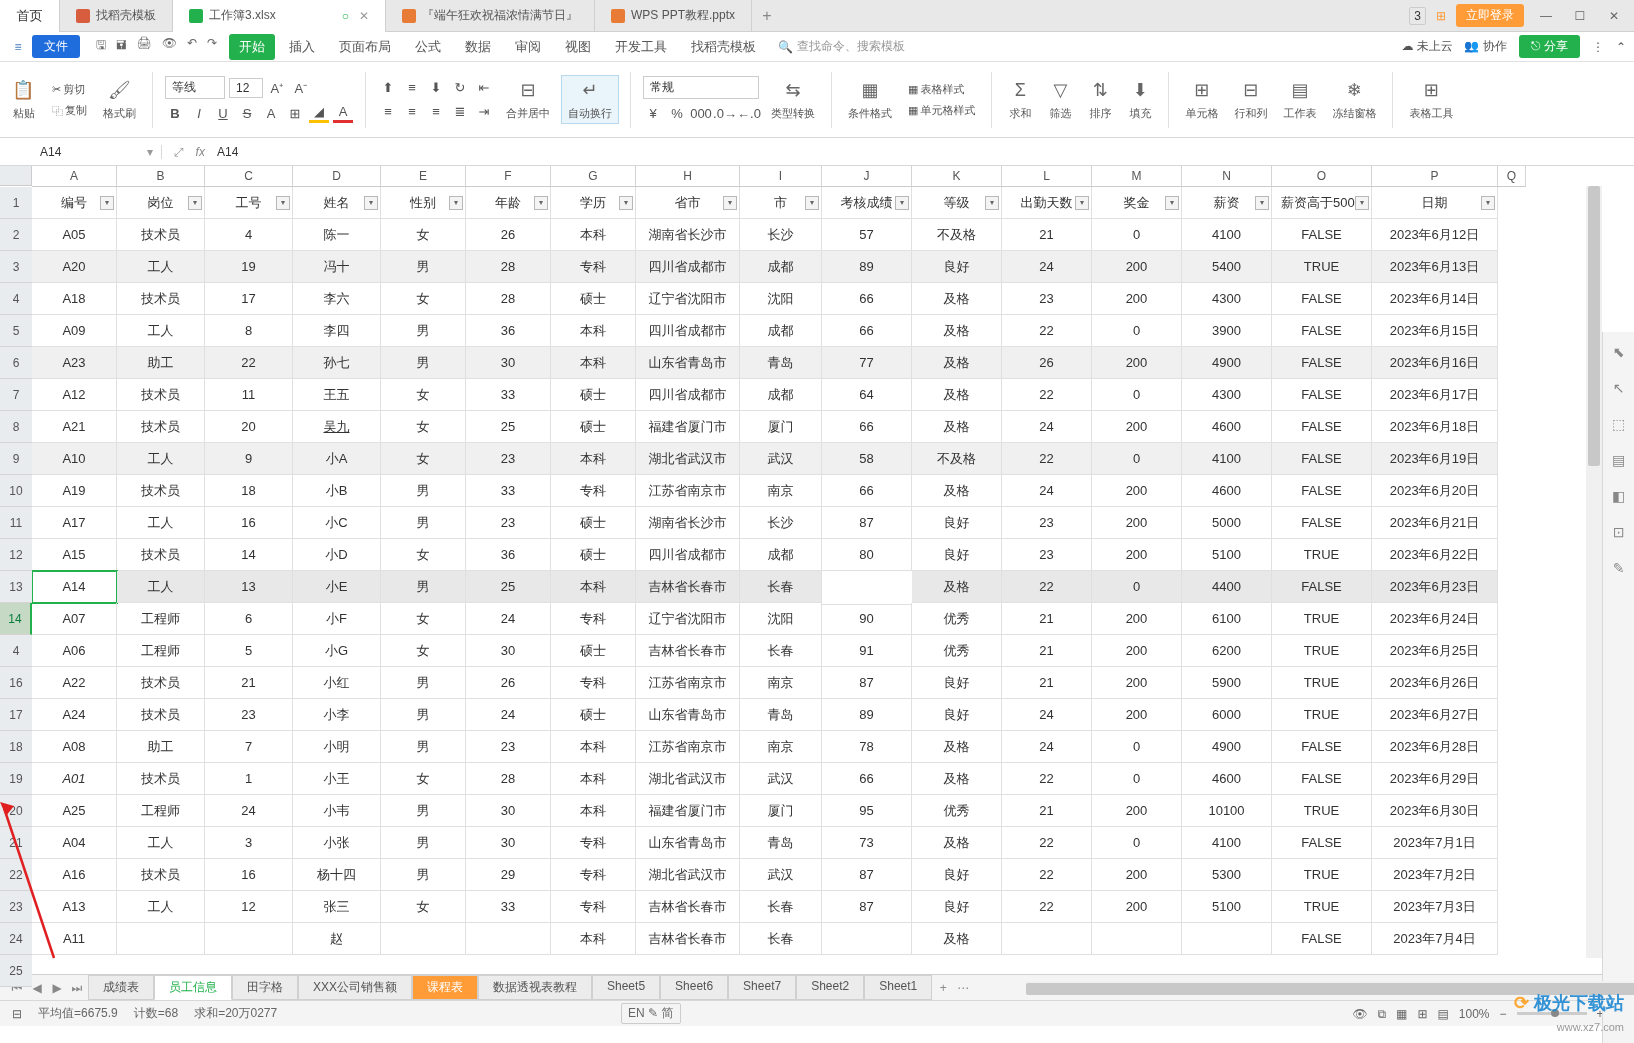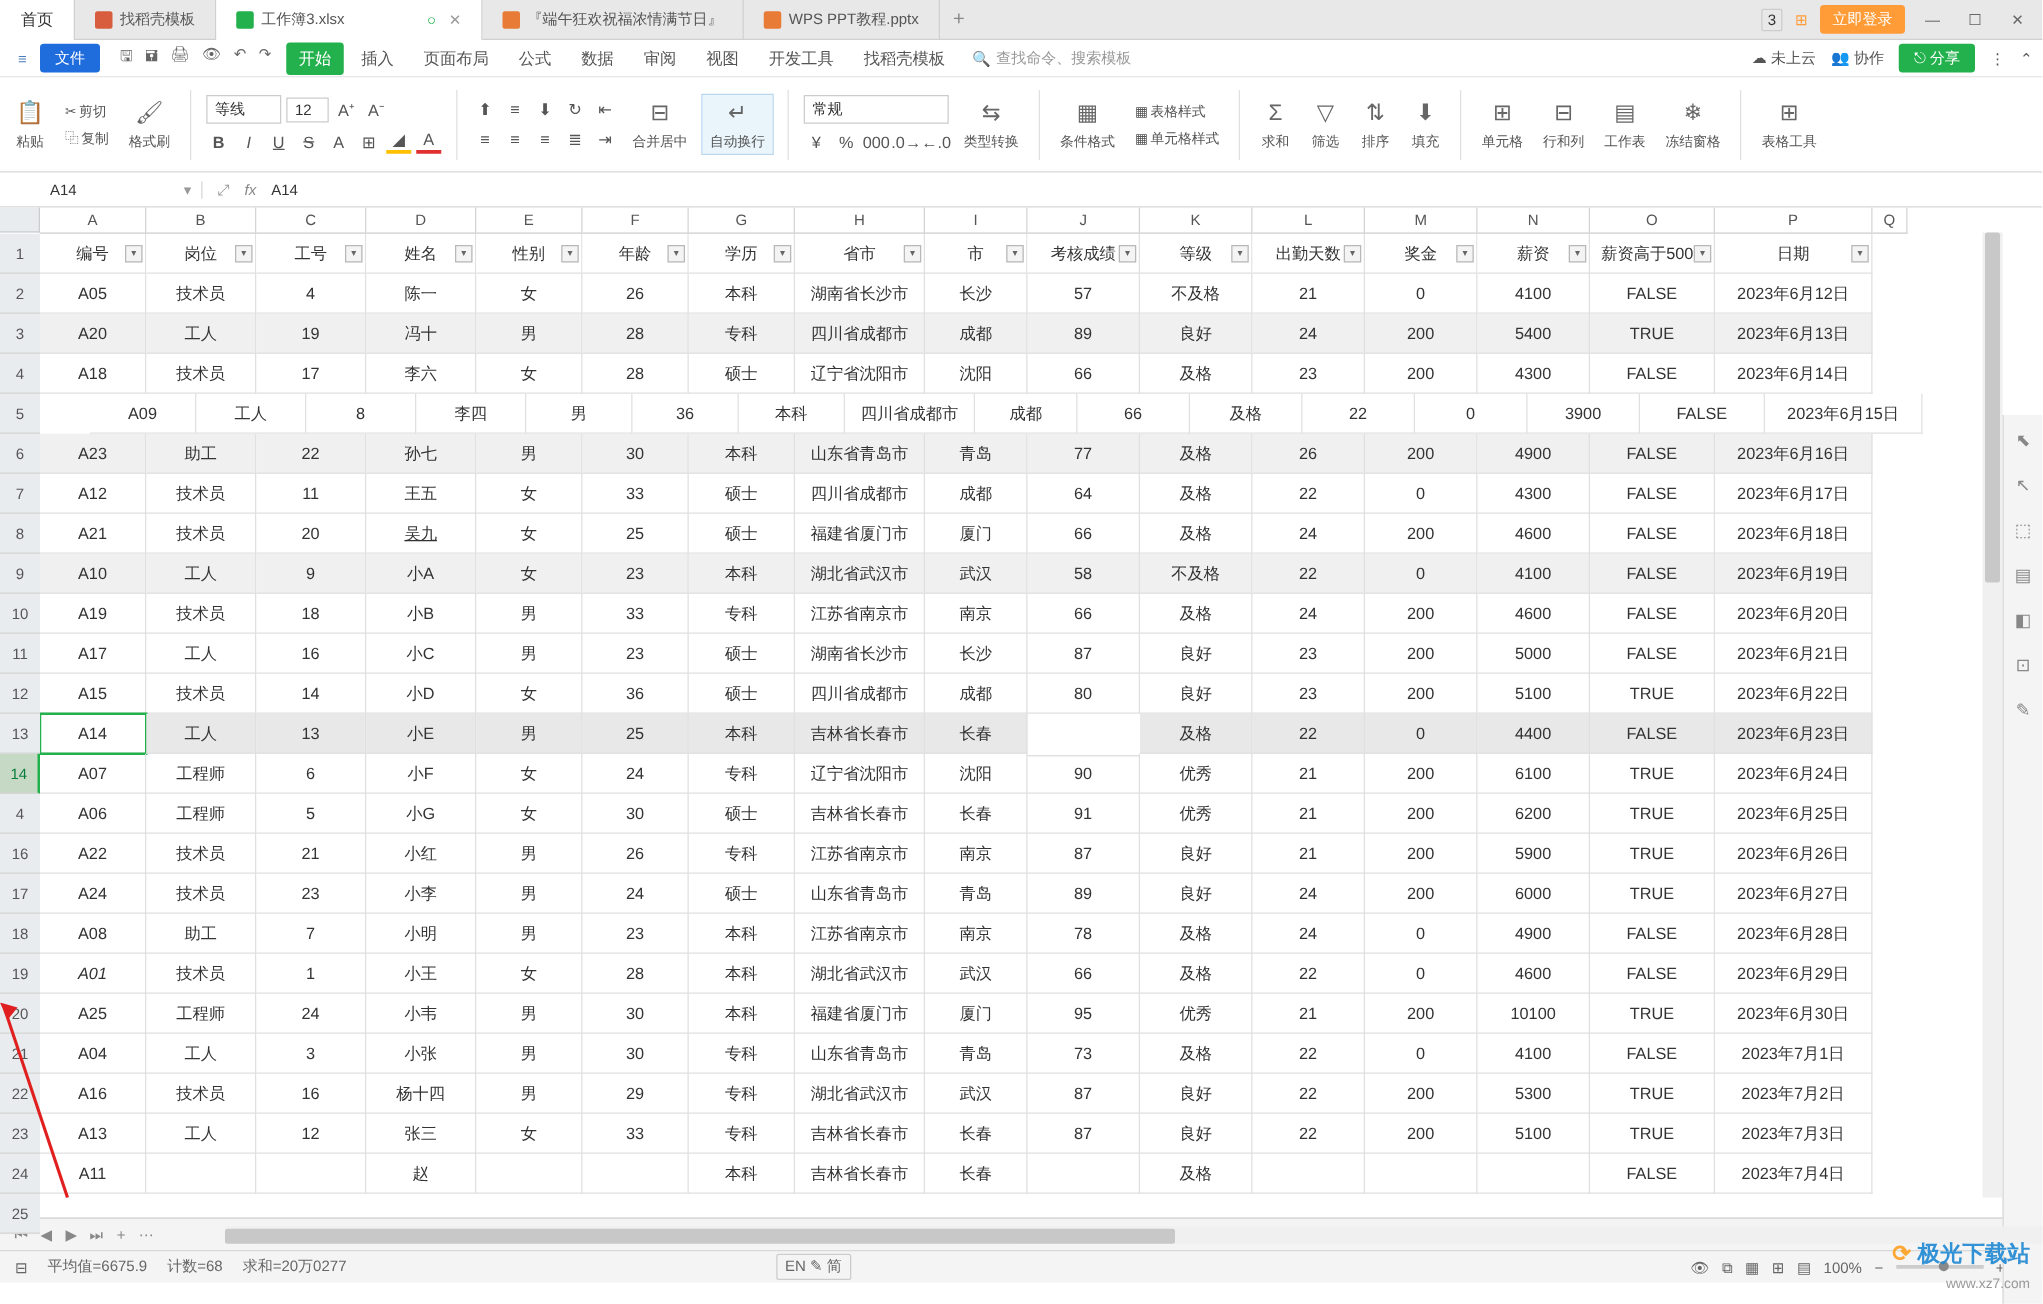--- a/index.html
+++ b/index.html
@@ -425,21 +425,21 @@
             <div class="cell" style="width: 82px;">沈阳</div>
             <div class="cell" style="width: 90px;">66</div>
             <div class="cell" style="width: 90px;">及格</div>
             <div class="cell" style="width: 90px;">23</div>
             <div class="cell" style="width: 90px;">200</div>
             <div class="cell" style="width: 90px;">4300</div>
             <div class="cell" style="width: 100px;">FALSE</div>
             <div class="cell" style="width: 126px;">2023年6月14日</div>
           </div>
           <div class="grid-row">
-            <div class="cell" style="width: 85px; margin-left: 40px;">A09</div>
+            <div class="cell" style="width: 85px;">A09</div>
             <div class="cell" style="width: 88px;">工人</div>
             <div class="cell" style="width: 88px;">8</div>
             <div class="cell" style="width: 88px;">李四</div>
             <div class="cell" style="width: 85px;">男</div>
             <div class="cell" style="width: 85px;">36</div>
             <div class="cell" style="width: 85px;">本科</div>
             <div class="cell" style="width: 104px;">四川省成都市</div>
             <div class="cell" style="width: 82px;">成都</div>
             <div class="cell" style="width: 90px;">66</div>
             <div class="cell" style="width: 90px;">及格</div>
@@ -811,20 +811,33 @@
     <line x1="4" y1="6" x2="54" y2="156" stroke="#e02020" stroke-width="2.5"></line>
     <polygon points="0,0 14,4 6,14" fill="#e02020"></polygon>
   </svg>
 </div>
 
 <div class="sheet-tabs">
   <span class="nav-btn">⏮</span>
   <span class="nav-btn">◀</span>
   <span class="nav-btn">▶</span>
   <span class="nav-btn">⏭</span>
+  <div id="sheet-tabs-container" style="display:flex;gap:0;">
+      <div class="sheet-tab">成绩表</div>
+      <div class="sheet-tab active">员工信息</div>
+      <div class="sheet-tab">田字格</div>
+      <div class="sheet-tab">XXX公司销售额</div>
+      <div class="sheet-tab orange">课程表</div>
+      <div class="sheet-tab">数据透视表教程</div>
+      <div class="sheet-tab">Sheet5</div>
+      <div class="sheet-tab">Sheet6</div>
+      <div class="sheet-tab">Sheet7</div>
+      <div class="sheet-tab">Sheet2</div>
+      <div class="sheet-tab">Sheet1</div>
+    </div>
   <span class="nav-btn">+</span>
   <span class="nav-btn">⋯</span>
   <div class="hscroll" style="position:relative;flex:1;margin-left:20px;height:14px;">
       <div class="hscroll-thumb"></div>
     </div>
 </div>
 
 <div class="status-bar">
   <span>⊟</span>
   <span>平均值=6675.9</span>

